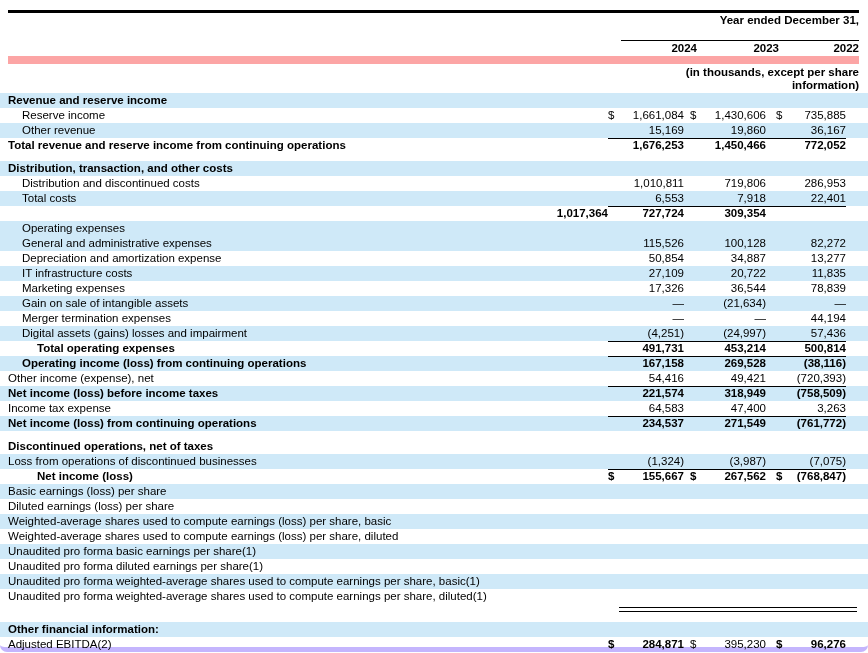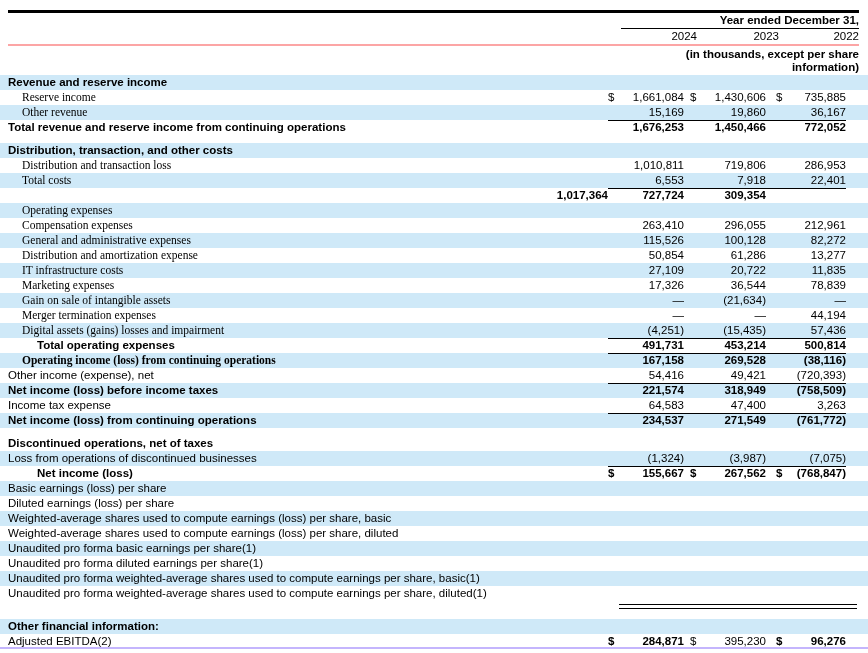--- a/index.html
+++ b/index.html
@@ -9,66 +9,66 @@
     color:#000;font-size:11.5px;
     -webkit-font-smoothing:antialiased;
   }
   .doc{position:relative;width:868px;}
 
   
   .top-rule{margin:10px 9px 0 8px;border-top:3px solid #000;}
   .hdr-line1{margin:1px 9px 0 8px;display:flex;justify-content:flex-end;}
   .hdr-period{
     width:238px;text-align:right;font-weight:bold;
-    padding-bottom:1px;border-bottom:1px solid #000;line-height:13px;
+    padding-bottom:13px;border-bottom:1px solid #000;line-height:13px;
   }
   .hdr-years{
     margin:0 9px 0 8px;display:grid;
     grid-template-columns:1fr 76px 82px 80px;
-    font-weight:normal;line-height:15px;
-    border-bottom:2px solid #fca5a5;
+    font-weight:bold;line-height:15px;
+    border-bottom:8px solid #fca5a5;
   }
   .hdr-years .yr{text-align:right;}
   .hdr-note-wrap{margin:2px 9px 0 8px;display:flex;justify-content:flex-end;align-items:center;}
   .hdr-note{
     width:210px;text-align:right;font-weight:bold;line-height:12.5px;
   }
 
   
   .rows{margin-top:2px;}
   .row{
     display:grid;grid-template-columns:1fr 76px 82px 80px;
     height:15px;line-height:15px;
     padding:0 22px 0 8px;
     box-sizing:border-box;
   }
   .row.shaded{background:#cfe9f8;}
   .row.bold .label{font-weight:bold;}
   .label{white-space:nowrap;overflow:hidden;}
-  .ind1{padding-left:14px;font-family:Liberation Serif, serif;}
+  .ind1{padding-left:14px;}
   .ind2{padding-left:29px;}
   .cell{
     display:flex;align-items:center;justify-content:flex-end;
     box-sizing:border-box;white-space:nowrap;
   }
   .cell.c2{padding-left:6px;}
   .cell.c3{padding-left:10px;}
   .cell .dollar{margin-right:auto;}
   .cell.u{border-bottom:1px solid #000;}
   .cell.vb{font-weight:bold;}
   .spacer{height:8px;}
   .dblrow{
     display:grid;grid-template-columns:1fr 76px 82px 80px;
     height:10px;padding:0 11px 0 8px;box-sizing:border-box;
   }
   .dbl{
     align-self:center;height:3px;width:100%;
     border-top:1px solid #000;border-bottom:1px solid #000;
   }
-  .bottom-rule{border-bottom:2px solid #c4b5fd;}
+  .bottom-rule{border-bottom:5px solid #c4b5fd;border-radius:7px;}
 </style>
 </head>
 <body>
 
 <div class="doc">
   <div class="top-rule"></div>
 
   <div class="hdr-line1">
     <div class="hdr-period">Year ended December 31,</div>
   </div>
@@ -143,21 +143,21 @@
           <span></span>
         </div>
         <div class="cell c2">
           <span></span>
         </div>
         <div class="cell c3">
           <span></span>
         </div>
       </div>
       <div class="row">
-        <div class="label ind1">Distribution and transaction loss</div>
+        <div class="label ind1">Distribution and discontinued costs</div>
         <div class="cell c1">
           <span>1,010,811</span>
         </div>
         <div class="cell c2">
           <span>719,806</span>
         </div>
         <div class="cell c3">
           <span>286,953</span>
         </div>
       </div>
@@ -189,51 +189,39 @@
         <div class="cell c1">
           <span></span>
         </div>
         <div class="cell c2">
           <span></span>
         </div>
         <div class="cell c3">
           <span></span>
         </div>
       </div>
-      <div class="row">
-        <div class="label ind1">Compensation expenses</div>
-        <div class="cell c1">
-          <span>263,410</span>
-        </div>
-        <div class="cell c2">
-          <span>296,055</span>
-        </div>
-        <div class="cell c3">
-          <span>212,961</span>
-        </div>
-      </div>
       <div class="row shaded">
         <div class="label ind1">General and administrative expenses</div>
         <div class="cell c1">
           <span>115,526</span>
         </div>
         <div class="cell c2">
           <span>100,128</span>
         </div>
         <div class="cell c3">
           <span>82,272</span>
         </div>
       </div>
       <div class="row">
-        <div class="label ind1">Distribution and amortization expense</div>
+        <div class="label ind1">Depreciation and amortization expense</div>
         <div class="cell c1">
           <span>50,854</span>
         </div>
         <div class="cell c2">
-          <span>61,286</span>
+          <span>34,887</span>
         </div>
         <div class="cell c3">
           <span>13,277</span>
         </div>
       </div>
       <div class="row shaded">
         <div class="label ind1">IT infrastructure costs</div>
         <div class="cell c1">
           <span>27,109</span>
         </div>
@@ -279,21 +267,21 @@
         <div class="cell c3">
           <span>44,194</span>
         </div>
       </div>
       <div class="row shaded">
         <div class="label ind1">Digital assets (gains) losses and impairment</div>
         <div class="cell c1 u">
           <span>(4,251)</span>
         </div>
         <div class="cell c2 u">
-          <span>(15,435)</span>
+          <span>(24,997)</span>
         </div>
         <div class="cell c3 u">
           <span>57,436</span>
         </div>
       </div>
       <div class="row bold">
         <div class="label ind2">Total operating expenses</div>
         <div class="cell c1 u vb">
           <span>491,731</span>
         </div>

